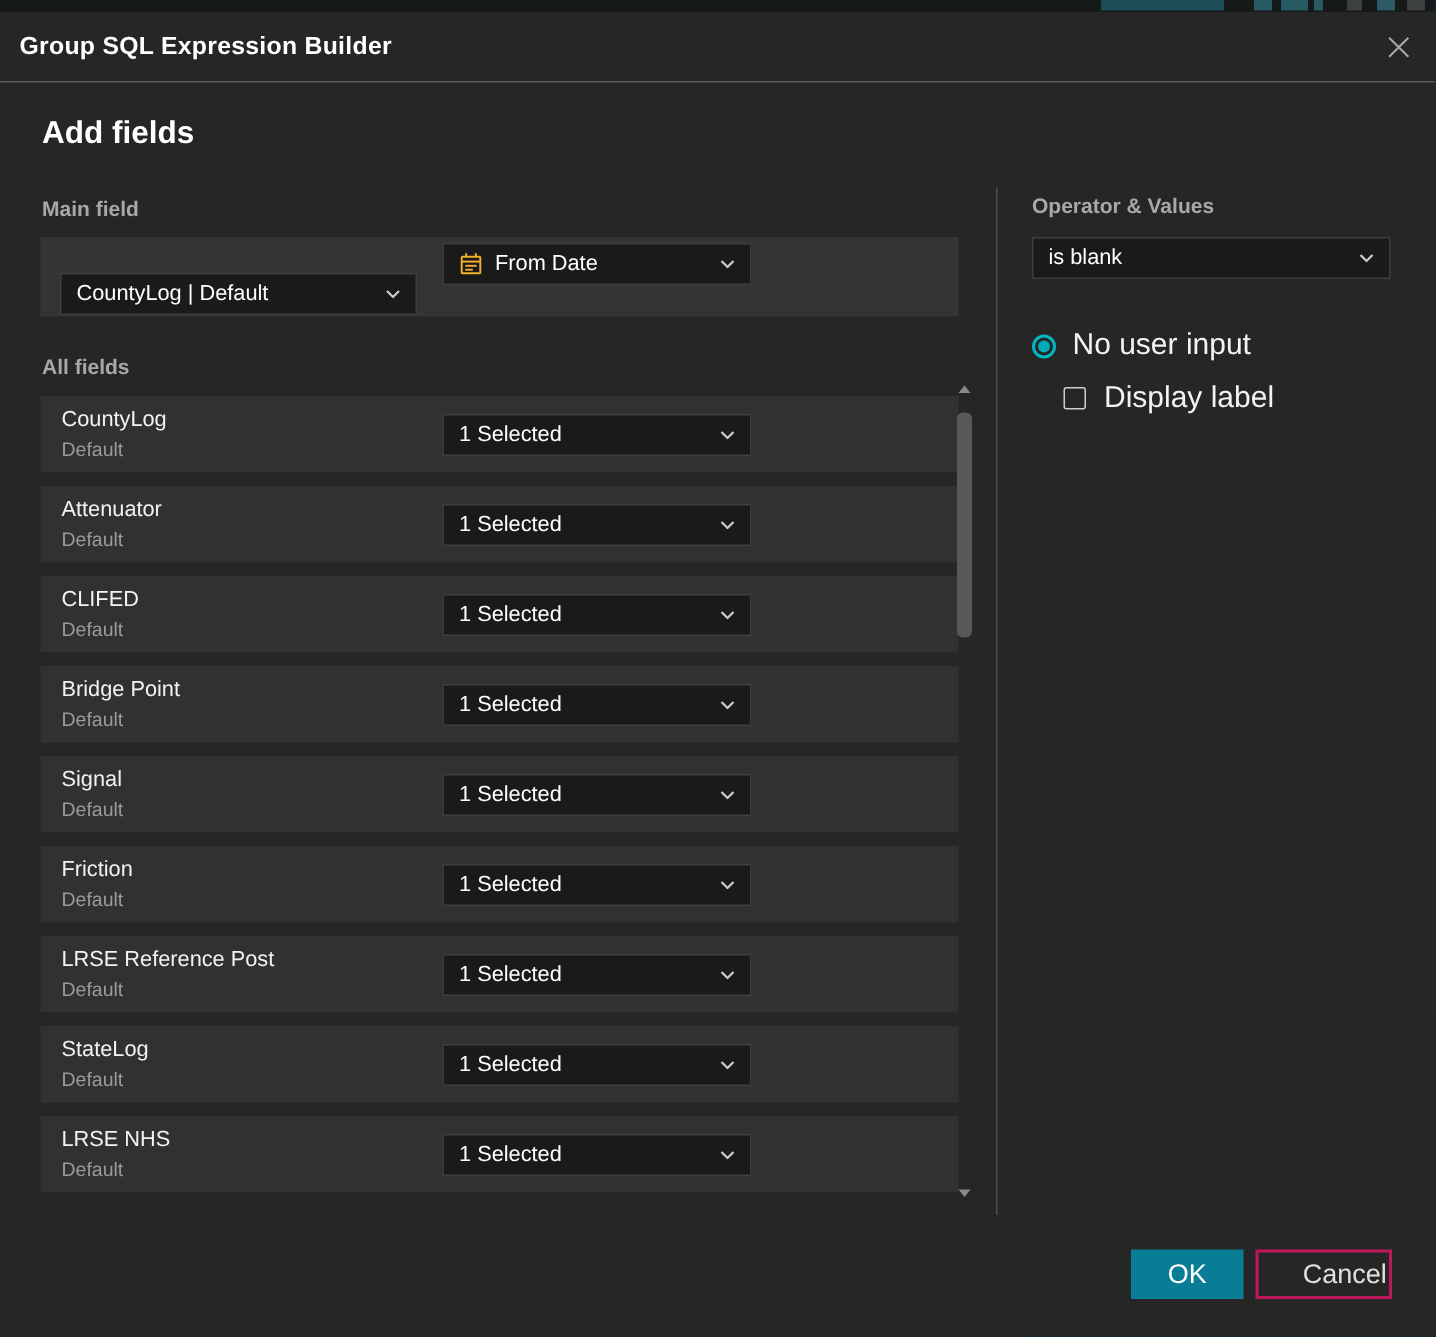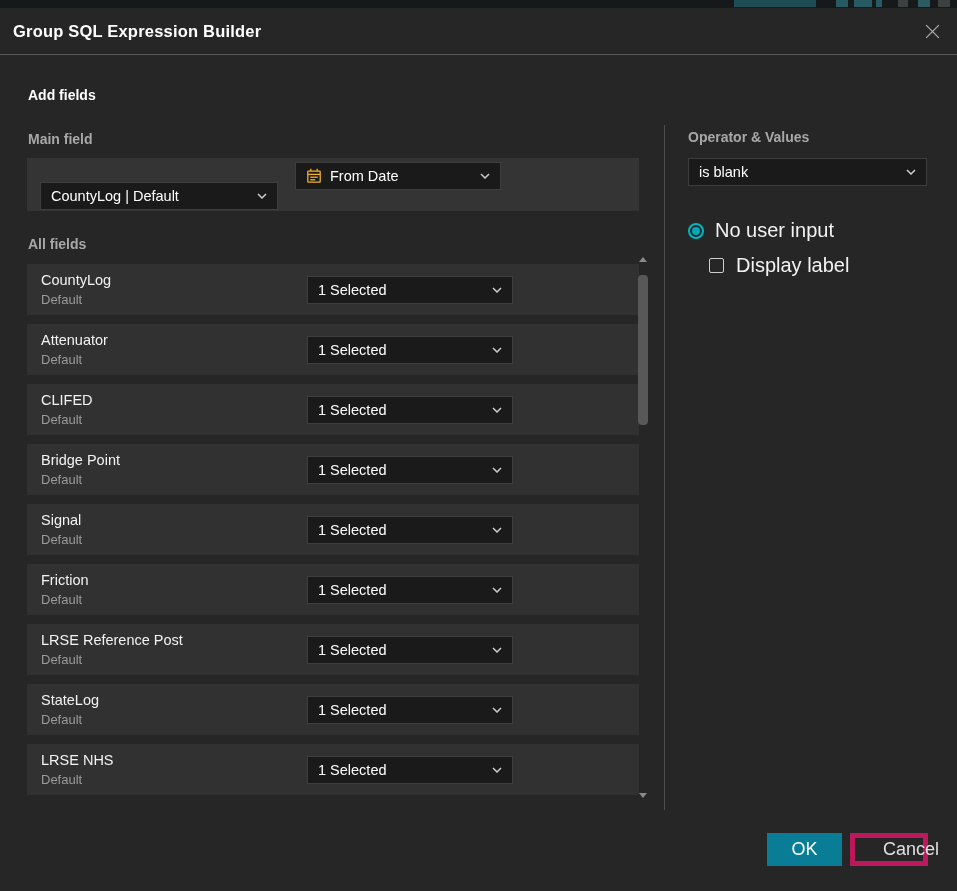--- a/index.html
+++ b/index.html
@@ -20,40 +20,40 @@
 
   .dialog { position:absolute; top:8px; left:0; width:957px; height:883px; background:#262626; }
 
   .header { position:absolute; top:0; left:0; width:100%; height:47px;
             border-bottom:1px solid #5a5a5a; }
   .title { position:absolute; left:13px; top:0; line-height:47px; color:#ffffff;
            font-size:16.5px; font-weight:700; letter-spacing:.2px; }
   .close { position:absolute; right:14px; top:12px; width:22px; height:22px; background:none;
            border:none; cursor:pointer; display:flex; align-items:center; justify-content:center; }
 
-  .h1 { position:absolute; left:28px; top:79px; color:#ffffff; font-size:14px; font-weight:700; }
+  .h1 { position:absolute; left:28px; top:69px; color:#ffffff; font-size:21px; font-weight:700; }
   .label { color:#a8a8a8; font-size:14px; font-weight:700; }
   .main-field-label { position:absolute; left:28px; top:123px; }
   .all-fields-label { position:absolute; left:28px; top:228px; }
 
   .select { display:flex; align-items:center; gap:8px; background:#1a1a1a;
             border:1px solid #3e3e3e; padding:0 10px; color:#ffffff; font-size:14.5px;
             height:28px; cursor:pointer; }
   .sel-text { flex:1; white-space:nowrap; overflow:hidden; }
   .chev { flex:none; }
 
   .main-panel { position:absolute; left:27px; top:150px; width:612px; height:53px; background:#343434; }
   .sel-layer { position:absolute; left:13px; top:12px; width:238px;margin-top:12px; }
   .sel-field { position:absolute; left:268px; top:4px; width:206px; }
 
   .list { position:absolute; left:27px; top:256px; width:612px; }
   .row { position:relative; height:51px; margin-bottom:9px; background:#313131; }
   .row-title { padding:8px 0 0 14px; font-size:14.5px; color:#f2f2f2; }
   .row-sub   { padding:4px 0 0 14px; font-size:13px;  color:#9b9b9b; }
-  .row-select { position:absolute; left:280px; top:12px; width:206px; }
+  .row-select { position:absolute; left:268px; top:12px; width:206px; }
 
   .scrollbar { position:absolute; left:637px; top:247px; width:12px; height:545px; }
   .sb-arrow { position:absolute; left:2px; width:0; height:0; border-left:4px solid transparent;
               border-right:4px solid transparent; }
   .sb-arrow.up   { top:2px;    border-bottom:5px solid #8a8a8a; }
   .sb-arrow.down { bottom:2px; border-top:5px solid #8a8a8a; }
   .sb-thumb { position:absolute; left:1px; top:20px; width:10px; height:150px;
               background:#585858; border-radius:4px; }
 
   .vdivider { position:absolute; left:664px; top:117px; width:1px; height:685px; background:#4d4d4d; }
@@ -65,21 +65,21 @@
            position:relative; flex:none; }
   .radio::after { content:''; position:absolute; inset:2px; border-radius:50%; background:#00a9b8; }
   .radio-label, .check-label { color:#f2f2f2; font-size:20px; }
   .check-row { margin-top:12px; margin-left:21px; display:flex; align-items:center; gap:12px; cursor:pointer; }
   .checkbox { width:15px; height:15px; border:1.5px solid #cfcfcf; border-radius:2px;
               background:transparent; flex:none; }
 
   .footer { position:absolute; top:825px; right:29px; display:flex; gap:8px; }
   .btn { height:33px; font-size:18px; font-family:"Liberation Sans", sans-serif; cursor:pointer; }
   .btn.ok { width:75px; background:#0a7d96; color:#ffffff; border:none; }
-  .btn.cancel { width:78px; background:transparent; color:#e0e0e0; border:5px solid #be185d;padding-left:28px; }
+  .btn.cancel { width:91px; background:transparent; color:#e0e0e0; border:2px solid #be185d;padding-left:28px; }
 </style>
 </head>
 <body>
 
 <div class="screen">
 
   <div class="bg-strip">
     <span class="b1"></span>
     <span class="b2"></span>
     <span class="b3"></span>

